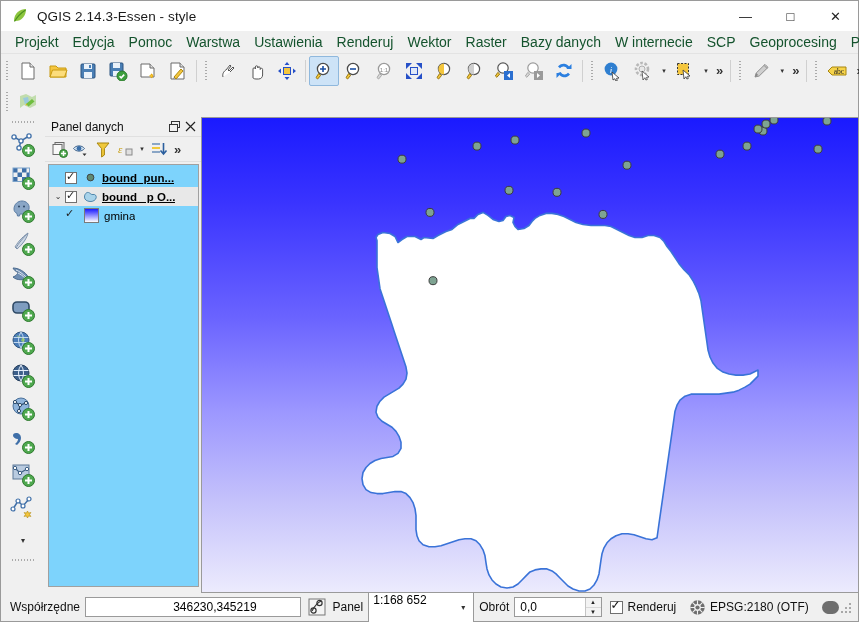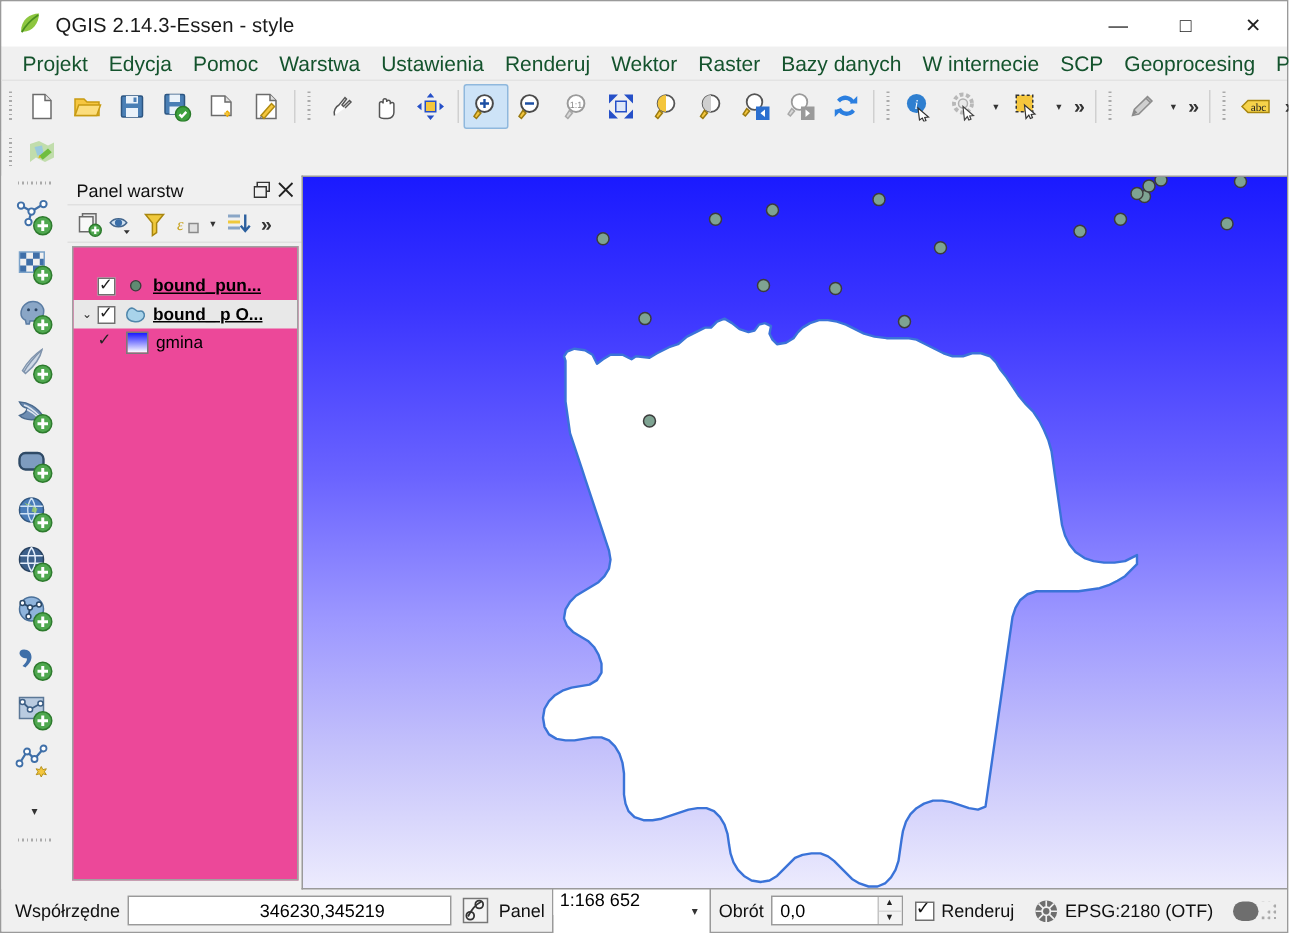--- a/index.html
+++ b/index.html
@@ -57,22 +57,22 @@
            background:#f0f0f0; }
   .panel-title { height:19px; display:flex; align-items:center; padding:0 3px 0 6px;
                  font-size:12px; color:#101010; }
   .panel-title .ptxt { flex:1; }
   .ptbtn { width:16px; height:16px; display:flex; align-items:center; justify-content:center;
            font-size:11px; color:#222; }
   .panel-toolbar { height:26px; display:flex; align-items:center; padding-left:3px;
                    border-top:1px solid #e0e0e0; border-bottom:1px solid #e0e0e0; }
   .ltbtn { width:22px; height:22px; display:flex; align-items:center; justify-content:center;
            position:relative; }
-  .layer-tree { flex:1; background:#ec4899; border:1px solid #a0a0a0; margin:2px 2px 6px 3px;
-                overflow:hidden; padding-top:16px; }
+  .layer-tree { flex:1; background:#7dd3fc; border:1px solid #a0a0a0; margin:2px 2px 6px 3px;
+                overflow:hidden; padding-top:3px; }
   .lrow { height:19px; display:flex; align-items:center; padding-left:2px; }
   .lrow.sel { background:#e8e8e8; }
   .expander { width:14px; font-size:8px; color:#333; text-align:center; flex:0 0 14px; }
   .lcheck { width:12px; height:12px; border:1px solid #707070; background:#fff;
             position:relative; flex:0 0 12px; margin-right:5px; }
   .lcheck::after { content:"\2713"; position:absolute; left:0px; top:-3px;
                    font-size:11px; color:#222; }
   .lsym { width:16px; display:flex; align-items:center; justify-content:center;
           flex:0 0 16px; margin-right:4px; }
   .lname { font-size:11.5px; font-weight:bold; text-decoration:underline; color:#000;
@@ -487,21 +487,21 @@
           </svg>
       </div>
       <div class="vbtn">
         <span style="font-size:8px;color:#333;">▾</span>
       </div>
       <div class="vgrip"></div>
     </div>
 
     <div class="panel">
       <div class="panel-title">
-        <span class="ptxt">Panel warstw</span>
+        <span class="ptxt">Panel danych</span>
         <span class="ptbtn">
           <svg width="11" height="11" viewBox="0 0 11 11">
               <rect x="2.5" y="0.5" width="8" height="6" fill="none" stroke="#333"></rect>
               <rect x="0.5" y="3.5" width="8" height="7" fill="#f0f0f0" stroke="#333"></rect>
             </svg>
         </span>
         <span class="ptbtn">
           <svg width="11" height="11" viewBox="0 0 11 11">
               <path d="M1 1l9 9M10 1l-9 9" stroke="#222" stroke-width="1.2"></path>
             </svg>

